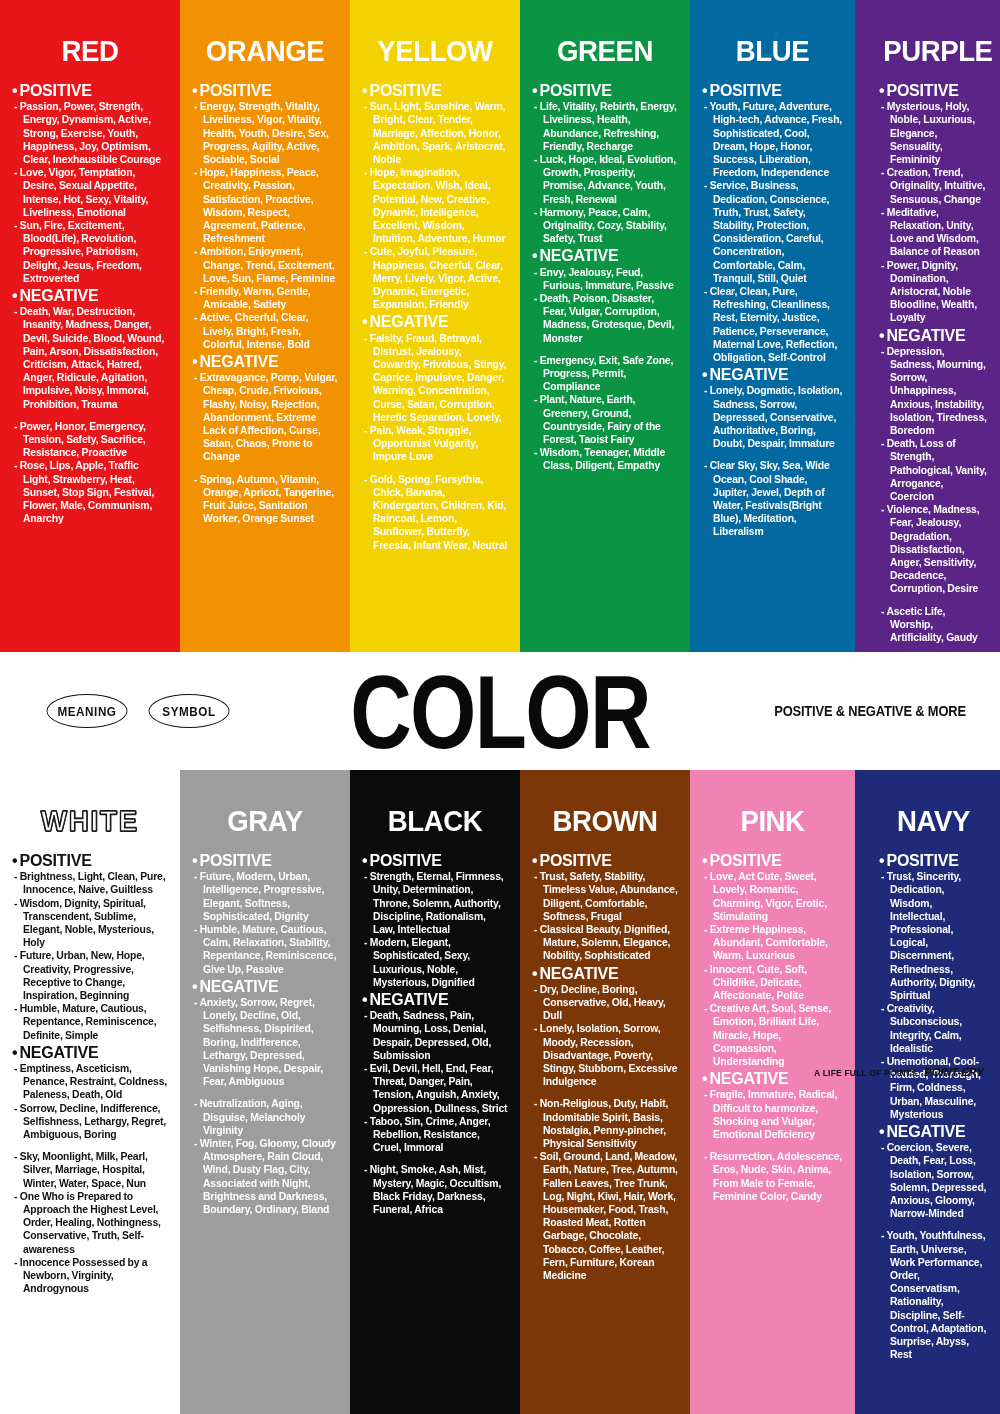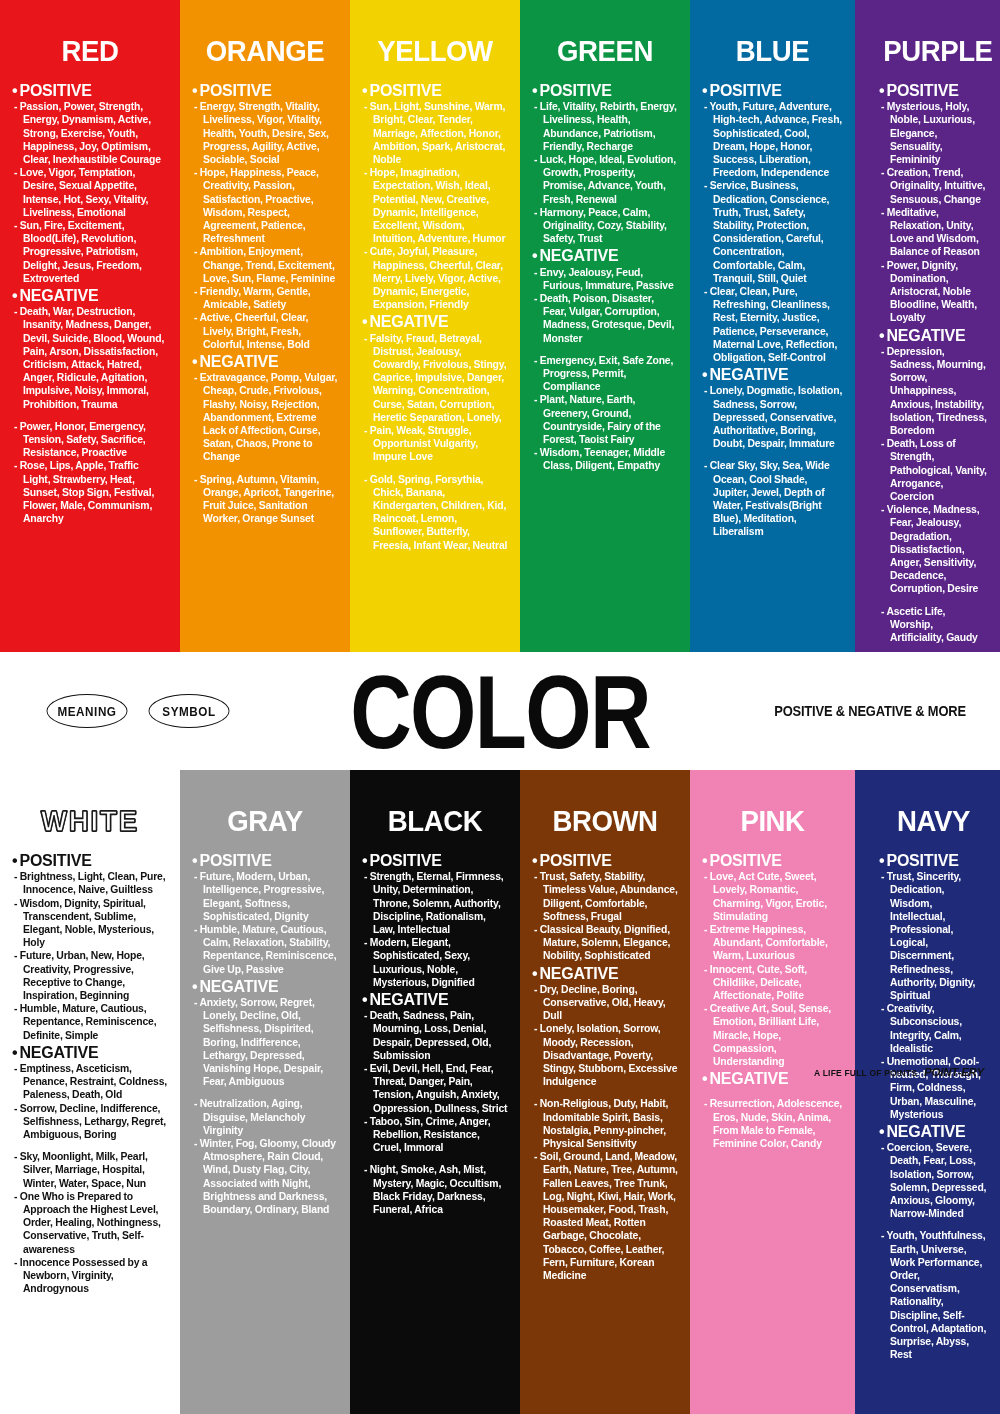--- a/index.html
+++ b/index.html
@@ -187,21 +187,21 @@
         </ul>
         <div class="group-gap"></div>
         <ul class="items">
           <li>Gold, Spring, Forsythia, Chick, Banana, Kindergarten, Children, Kid, Raincoat, Lemon, Sunflower, Butterfly, Freesia, Infant Wear, Neutral</li>
         </ul>
       </div>
       <div class="col col-3" style="background: rgb(11, 148, 68); color: rgb(255, 255, 255);">
         <div class="col-title">GREEN</div>
         <div class="sect-head"><span class="dot">•</span>POSITIVE</div>
         <ul class="items">
-          <li>Life, Vitality, Rebirth, Energy, Liveliness, Health, Abundance, Patriotism, Friendly, Recharge</li>
+          <li>Life, Vitality, Rebirth, Energy, Liveliness, Health, Abundance, Refreshing, Friendly, Recharge</li>
           <li>Luck, Hope, Ideal, Evolution, Growth, Prosperity, Promise, Advance, Youth, Fresh, Renewal</li>
           <li>Harmony, Peace, Calm, Originality, Cozy, Stability, Safety, Trust</li>
         </ul>
         <div class="sect-head"><span class="dot">•</span>NEGATIVE</div>
         <ul class="items">
           <li>Envy, Jealousy, Feud, Furious, Immature, Passive</li>
           <li>Death, Poison, Disaster, Fear, Vulgar, Corruption, Madness, Grotesque, Devil, Monster</li>
         </ul>
         <div class="group-gap"></div>
         <ul class="items">
@@ -336,20 +336,23 @@
       <div class="col col-4" style="background: rgb(240, 130, 180); color: rgb(255, 255, 255);">
         <div class="col-title">PINK</div>
         <div class="sect-head"><span class="dot">•</span>POSITIVE</div>
         <ul class="items">
           <li>Love, Act Cute, Sweet, Lovely, Romantic, Charming, Vigor, Erotic, Stimulating</li>
           <li>Extreme Happiness, Abundant, Comfortable, Warm, Luxurious</li>
           <li>Innocent, Cute, Soft, Childlike, Delicate, Affectionate, Polite</li>
           <li>Creative Art, Soul, Sense, Emotion, Brilliant Life, Miracle, Hope, Compassion, Understanding</li>
         </ul>
         <div class="sect-head"><span class="dot">•</span>NEGATIVE</div>
+        <ul class="items">
+          <li>Fragile, Immature, Radical, Difficult to harmonize, Shocking and Vulgar, Emotional Deficiency</li>
+        </ul>
         <div class="group-gap"></div>
         <ul class="items">
           <li>Resurrection, Adolescence, Eros, Nude, Skin, Anima, From Male to Female, Feminine Color, Candy</li>
         </ul>
       </div>
       <div class="col col-5" style="background: rgb(31, 42, 120); color: rgb(255, 255, 255);">
         <div class="col-title">NAVY</div>
         <div class="sect-head"><span class="dot">•</span>POSITIVE</div>
         <ul class="items">
           <li>Trust, Sincerity, Dedication, Wisdom, Intellectual, Professional, Logical, Discernment, Refinedness, Authority, Dignity, Spiritual</li>

